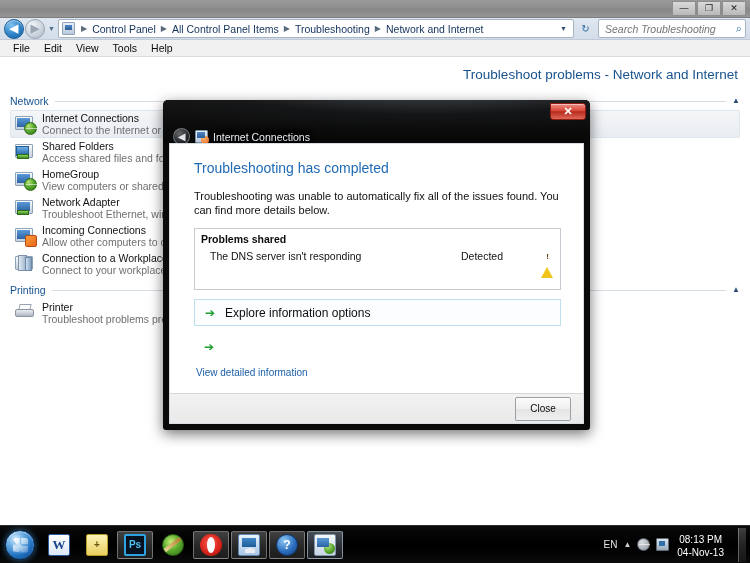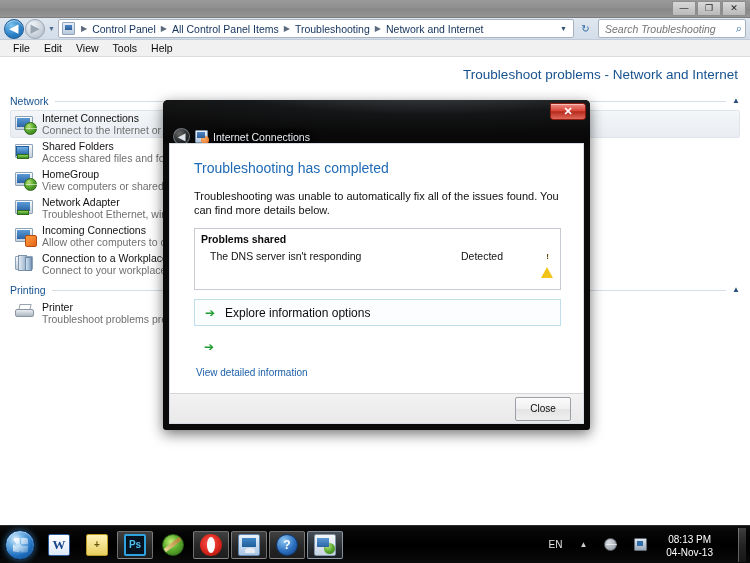--- a/index.html
+++ b/index.html
@@ -514,21 +514,21 @@
   }
   .tico-ts::before {
     content:''; position:absolute; right:0px; bottom:1px; width:11px; height:11px;
     border-radius:50%;
     background: radial-gradient(circle at 35% 30%, #b9e27a 0%, #5aa92f 50%, #2e6d18 100%);
   }
 
   .tray {
     margin-left: auto;
     display: flex; align-items: center;
-    padding-right: 4px; gap: 17px;
+    padding-right: 4px; gap: 6px;
   }
   .tray-lang { font-size: 10px; color: #e6e6e6; }
   .tray-chev { font-size: 8px; color: #cfcfcf; }
   .tray-ico {
     width: 13px; height: 13px; position: relative;
   }
   .tray-net {
     border-radius: 50%;
     background: radial-gradient(circle at 35% 30%, #d9dde2, #8d949c);
     border: 1px solid #5e656d;

